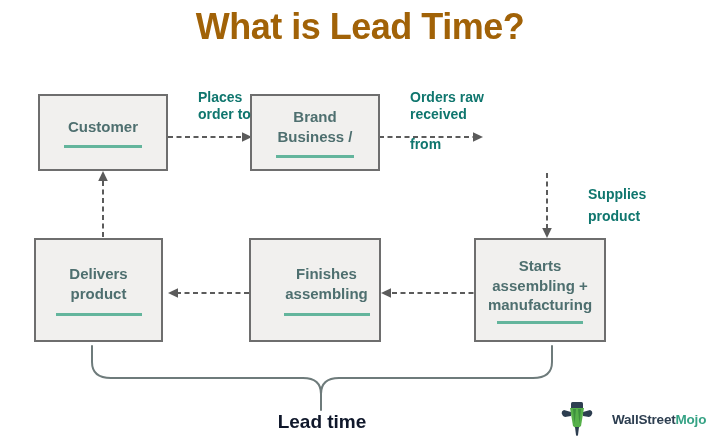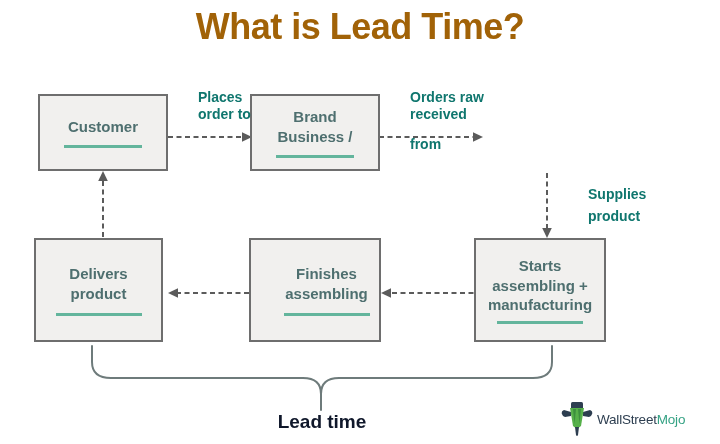--- a/index.html
+++ b/index.html
@@ -28,21 +28,21 @@
   .lbl span{display:block;}
   .lbl .gap{margin-top:13px;}
   #lead-time-label{
     position:absolute;left:242px;top:411px;width:160px;text-align:center;
     color:#0f172a;font-weight:bold;font-size:19px;
   }
   #connectors{position:absolute;left:0;top:0;}
   #logo{
     position:absolute;left:561px;top:400px;display:flex;align-items:center;gap:4px;
   }
-  #logo .brand{font-size:13.5px;font-weight:normal;letter-spacing:-0.2px;}
+  #logo .brand{font-size:13.5px;font-weight:bold;letter-spacing:-0.2px;margin-left:15px;}
   #logo .p1{color:#2d3e50;} #logo .p2{color:#35a284;}
 </style>
 </head>
 <body>
 
 <div id="stage">
 
   <div id="title">What is Lead Time?</div>
 
   <svg id="connectors" width="720" height="444" viewBox="0 0 720 444">

